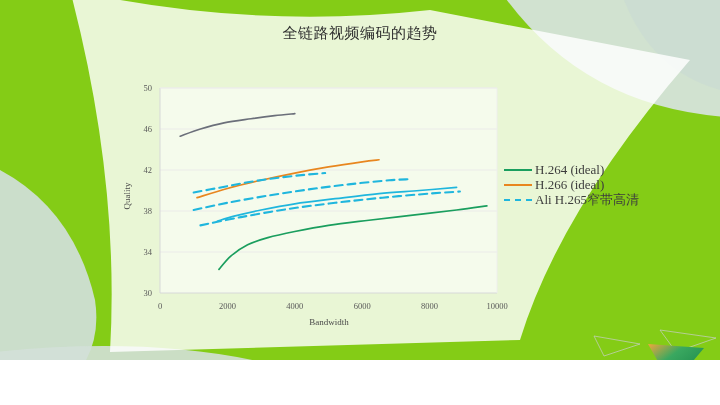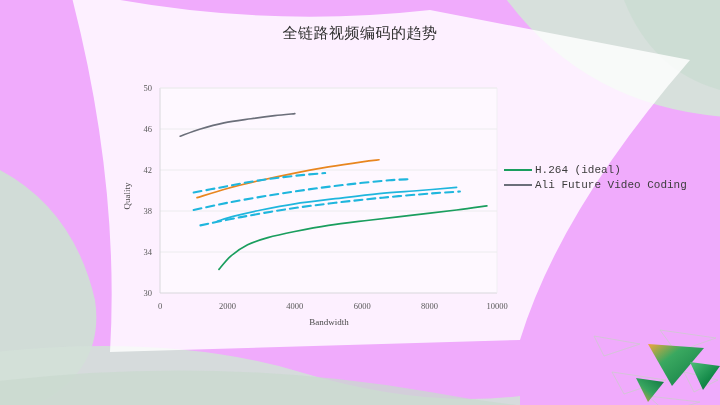--- a/index.html
+++ b/index.html
@@ -4,22 +4,22 @@
 <style>
   html, body {
     margin: 0; padding: 0;
     width: 720px; height: 405px;
     overflow: hidden;
     background: #ffffff;
     font-family: "Liberation Serif", serif;
   }
   #slide {
     position: relative;
-    width: 720px; height: 405px;
-    background: #f0abfc;
+    width: 720px; height: 360px;
+    background: #84cc16;
     overflow: hidden;
   }
 
   #bg-svg { position:absolute; left:0; top:0; width:720px; height:405px; }
 
   
   #title {
     position: absolute;
     left: 0; top: 24px;
     width: 720px;
@@ -67,22 +67,22 @@
     flex: 0 0 28px;
     position: relative;
   }
   .legend-swatch i {
     position: absolute;
     left: 0; top: 6px;
     width: 28px; height: 2px;
     display: block;
   }
   .legend-label {
-    font-family: Liberation Mono, monospace;
-    font-size: 11px;
+    font-family: Liberation Serif, serif;
+    font-size: 13px;
     color: #3d3d3d;
     white-space: nowrap;
     padding-left: 3px;
     line-height: 10px;
   }
 </style>
 </head>
 <body>
 
 <div id="slide">
@@ -178,19 +178,25 @@
 
   <div id="legend">
       <div class="legend-row">
         <span class="legend-swatch">
           <i style="background: rgb(26, 158, 94); height: 2px;"></i>
         </span>
         <span class="legend-label">H.264 (ideal)</span>
       </div>
       <div class="legend-row">
         <span class="legend-swatch">
-          <i style="background: rgb(107, 111, 122); height: 2px;"></i>
+          <i style="background: rgb(232, 134, 31); height: 2px;"></i>
         </span>
-        <span class="legend-label">Ali Future Video Coding</span>
+        <span class="legend-label">H.266 (ideal)</span>
+      </div>
+      <div class="legend-row">
+        <span class="legend-swatch">
+          <i style="background: none; height: 0px; border-top: 2.2px dashed rgb(31, 182, 221);"></i>
+        </span>
+        <span class="legend-label">Ali H.265窄带高清</span>
       </div>
     </div>
 
 </div>
 
 </body></html>

